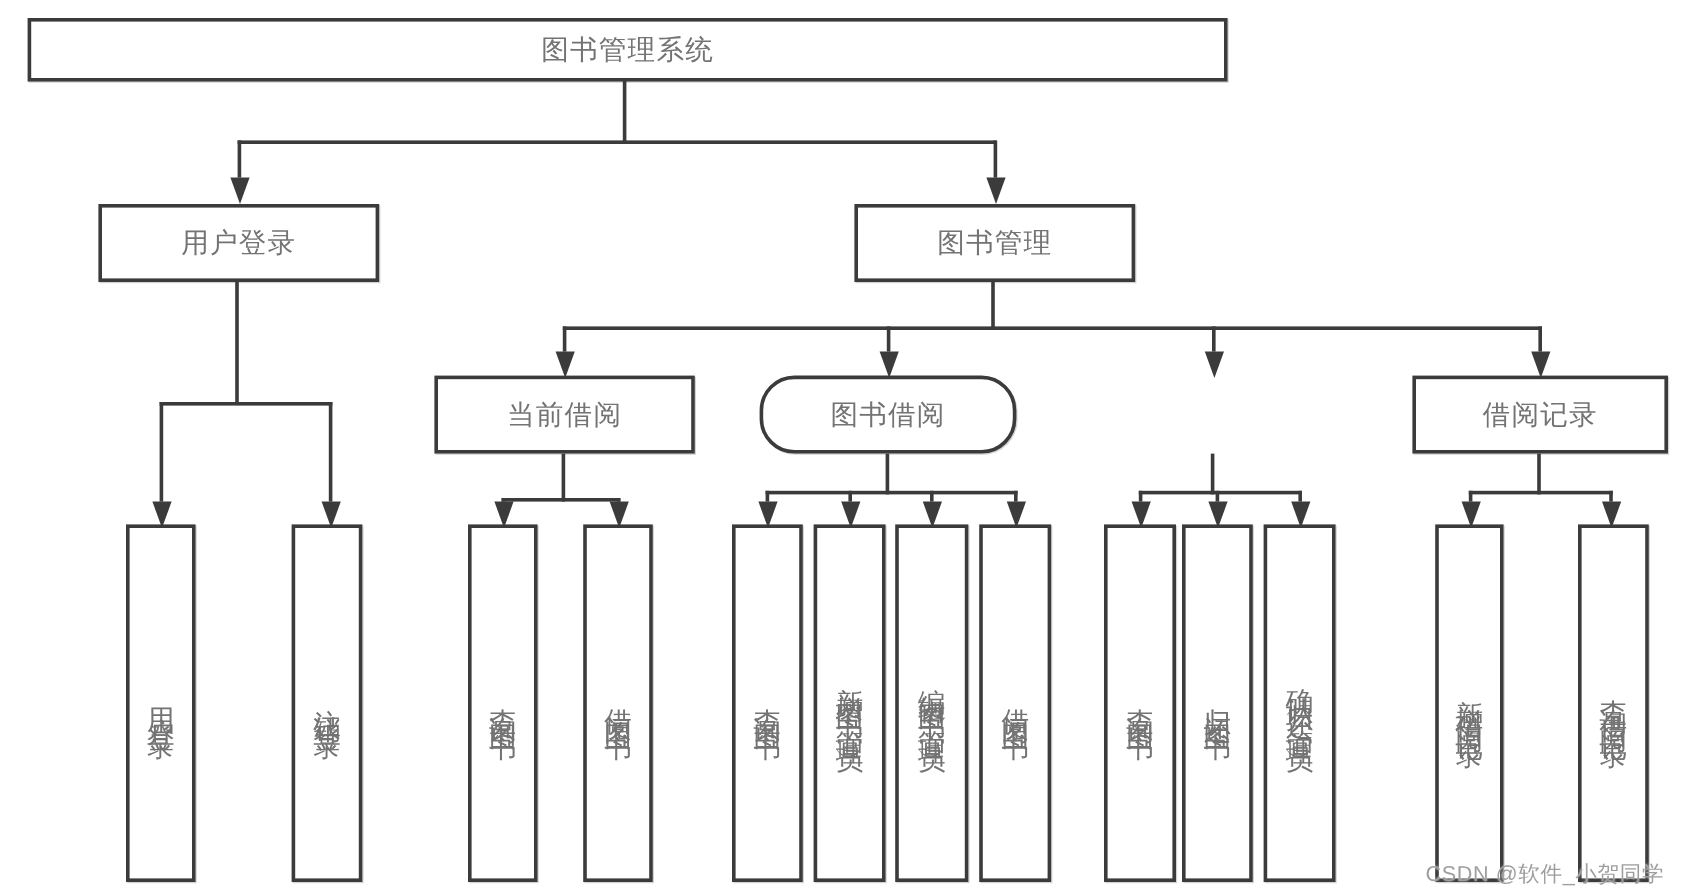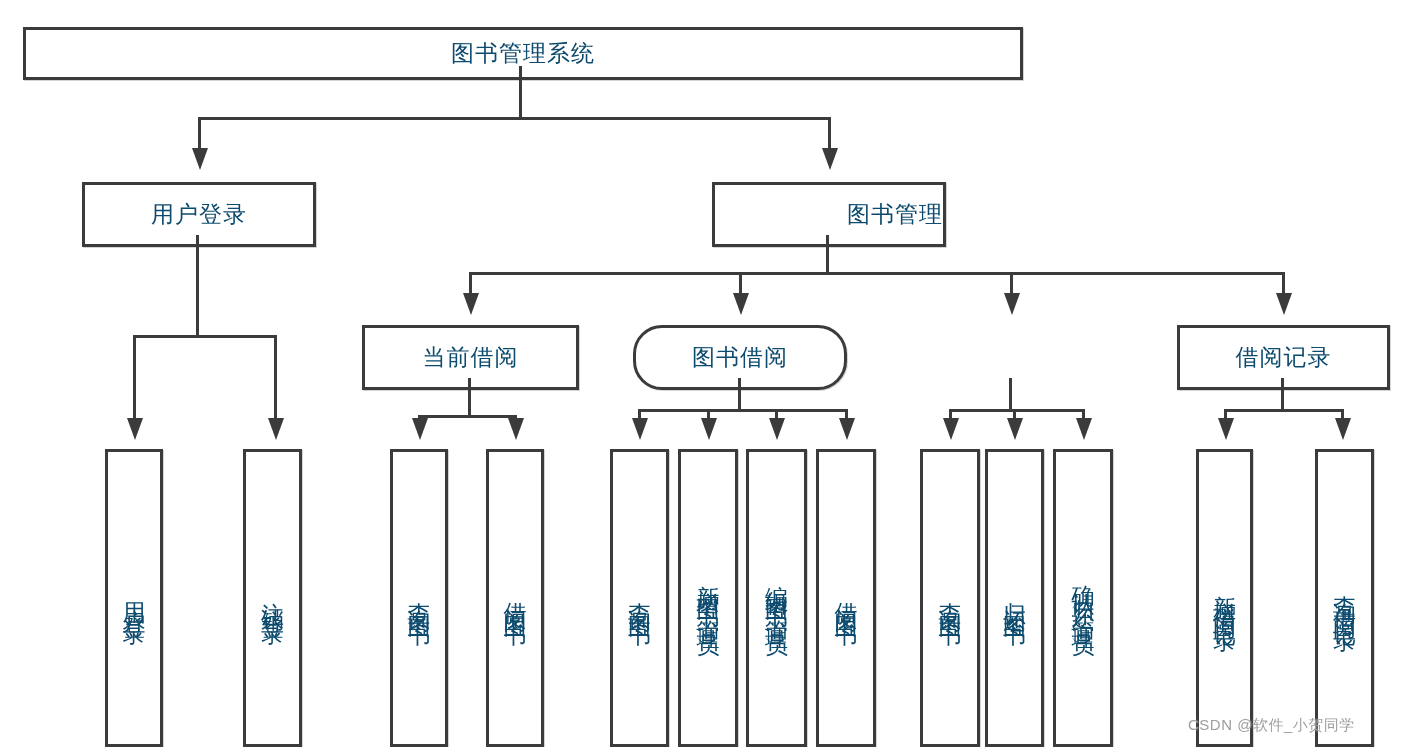--- a/index.html
+++ b/index.html
@@ -5,46 +5,46 @@
   html,body{margin:0;padding:0;background:#fff;}
   .stage{
     position:relative;width:1405px;height:747px;overflow:hidden;background:#fff;
     font-family:"Liberation Sans",sans-serif;
   }
   
   .hbox,.vbox{
     position:absolute;box-sizing:border-box;background:#fff;
     border:3px solid #3b3b3b;box-shadow:1px 1px 0 rgba(160,160,160,.45);
     display:flex;align-items:center;justify-content:center;
-    color:#0c4a6e;font-size:23px;letter-spacing:1px;margin-top:12px;
+    color:#737373;font-size:23px;letter-spacing:1px;
   }
   .vbox .vtext{
     writing-mode:vertical-rl;text-orientation:mixed;
     letter-spacing:7px;line-height:1;white-space:nowrap;
   }
   
   .vl,.hl{position:absolute;background:#3b3b3b;}
   .vl{width:3px;}
   .hl{height:3px;}
   
   .ar{position:absolute;width:3px;background:#3b3b3b;}
   .ar::after{
     content:"";position:absolute;left:50%;transform:translateX(-50%);bottom:-22px;
     border-left:8px solid transparent;border-right:8px solid transparent;
     border-top:22px solid #3b3b3b;
   }
   .watermark{
-    position:absolute;left:1188px;top:716px;font-size:15px;color:#9e9e9e;
+    position:absolute;left:1188px;top:716px;font-size:18px;color:#9e9e9e;
     letter-spacing:.5px;white-space:nowrap;text-shadow:0 0 2px rgba(255,255,255,.8);
   }
 
   
   #b-root{left:23px;top:15px;width:1000px;height:53px;}
   #b-user-login{left:82px;top:170px;width:234px;height:65px;}
-  #b-book-mgmt{left:712px;top:170px;width:234px;height:65px;justify-content:flex-end;}
+  #b-book-mgmt{left:712px;top:170px;width:234px;height:65px;}
   #b-new-rec{left:362px;top:313px;width:217px;height:65px;}
   #b-book-borrow{left:633px;top:313px;width:214px;height:65px;border-radius:29px;}
   #b-cur-borrow{left:902px;top:313px;width:219px;height:65px;}
   #b-borrow-rec{left:1177px;top:313px;width:213px;height:65px;}
 
   .leaf{top:437px;height:298px;}
   #lv1{left:105px;width:58px;}
   #lv2{left:243px;width:59px;}
   #lv3{left:390px;width:58px;}
   #lv4{left:486px;width:58px;}

